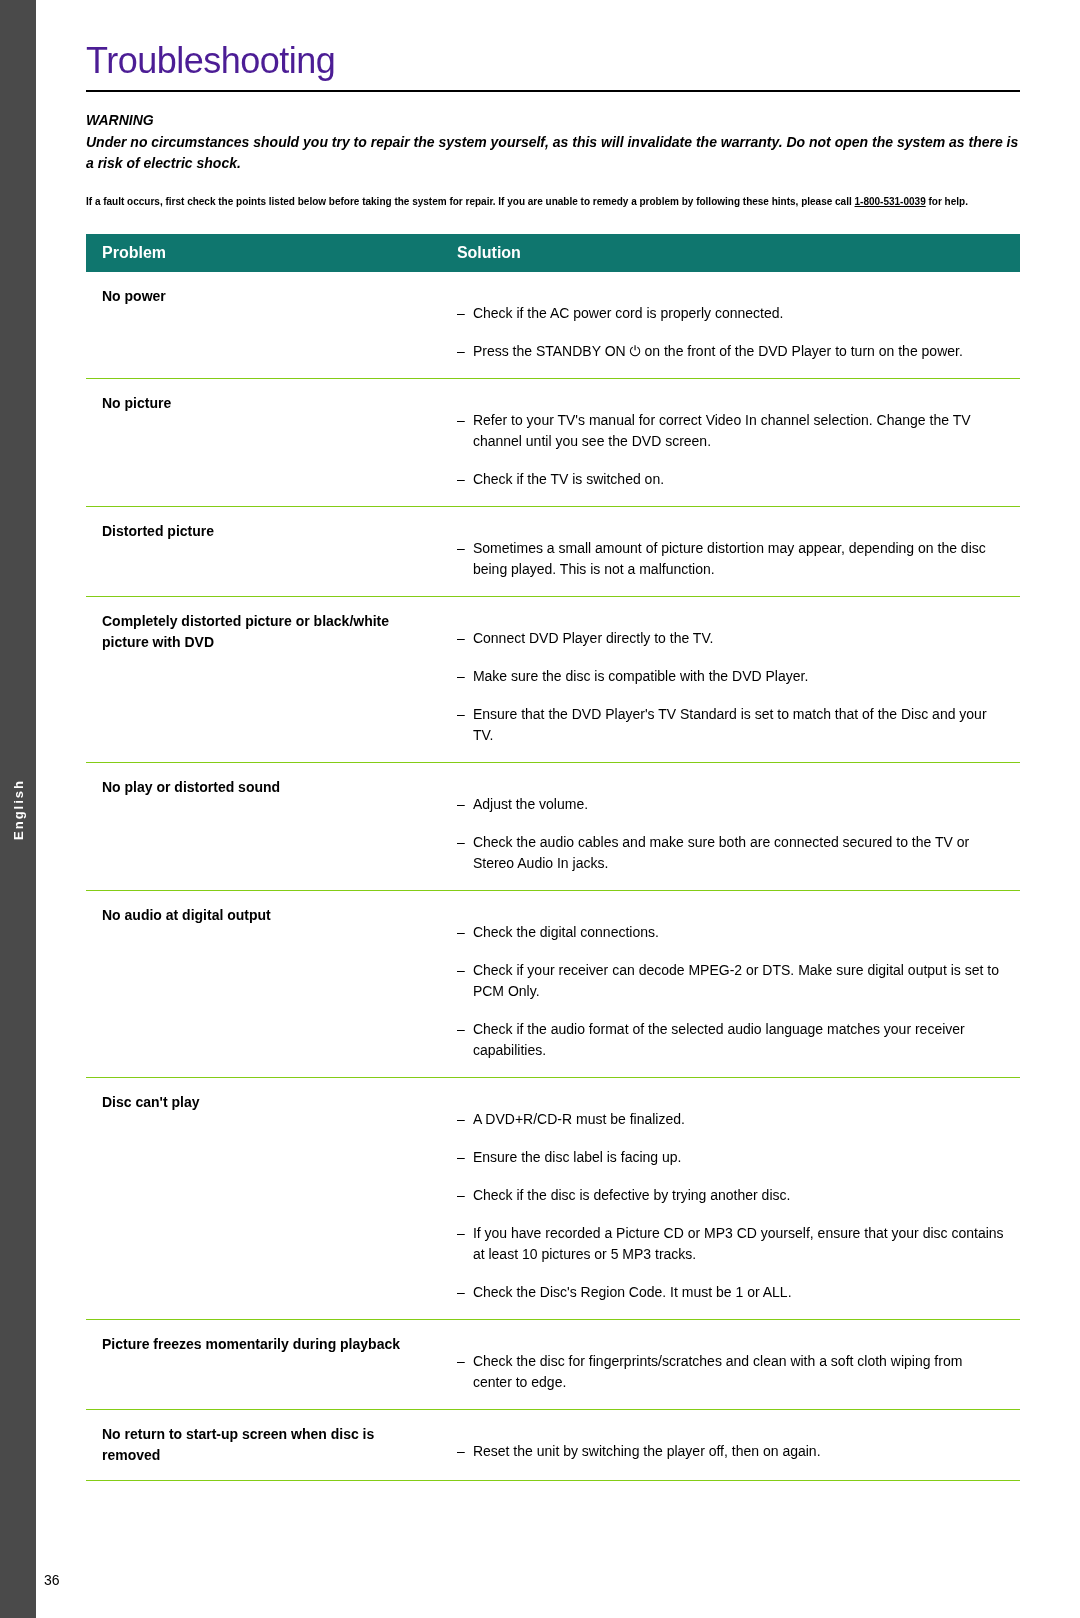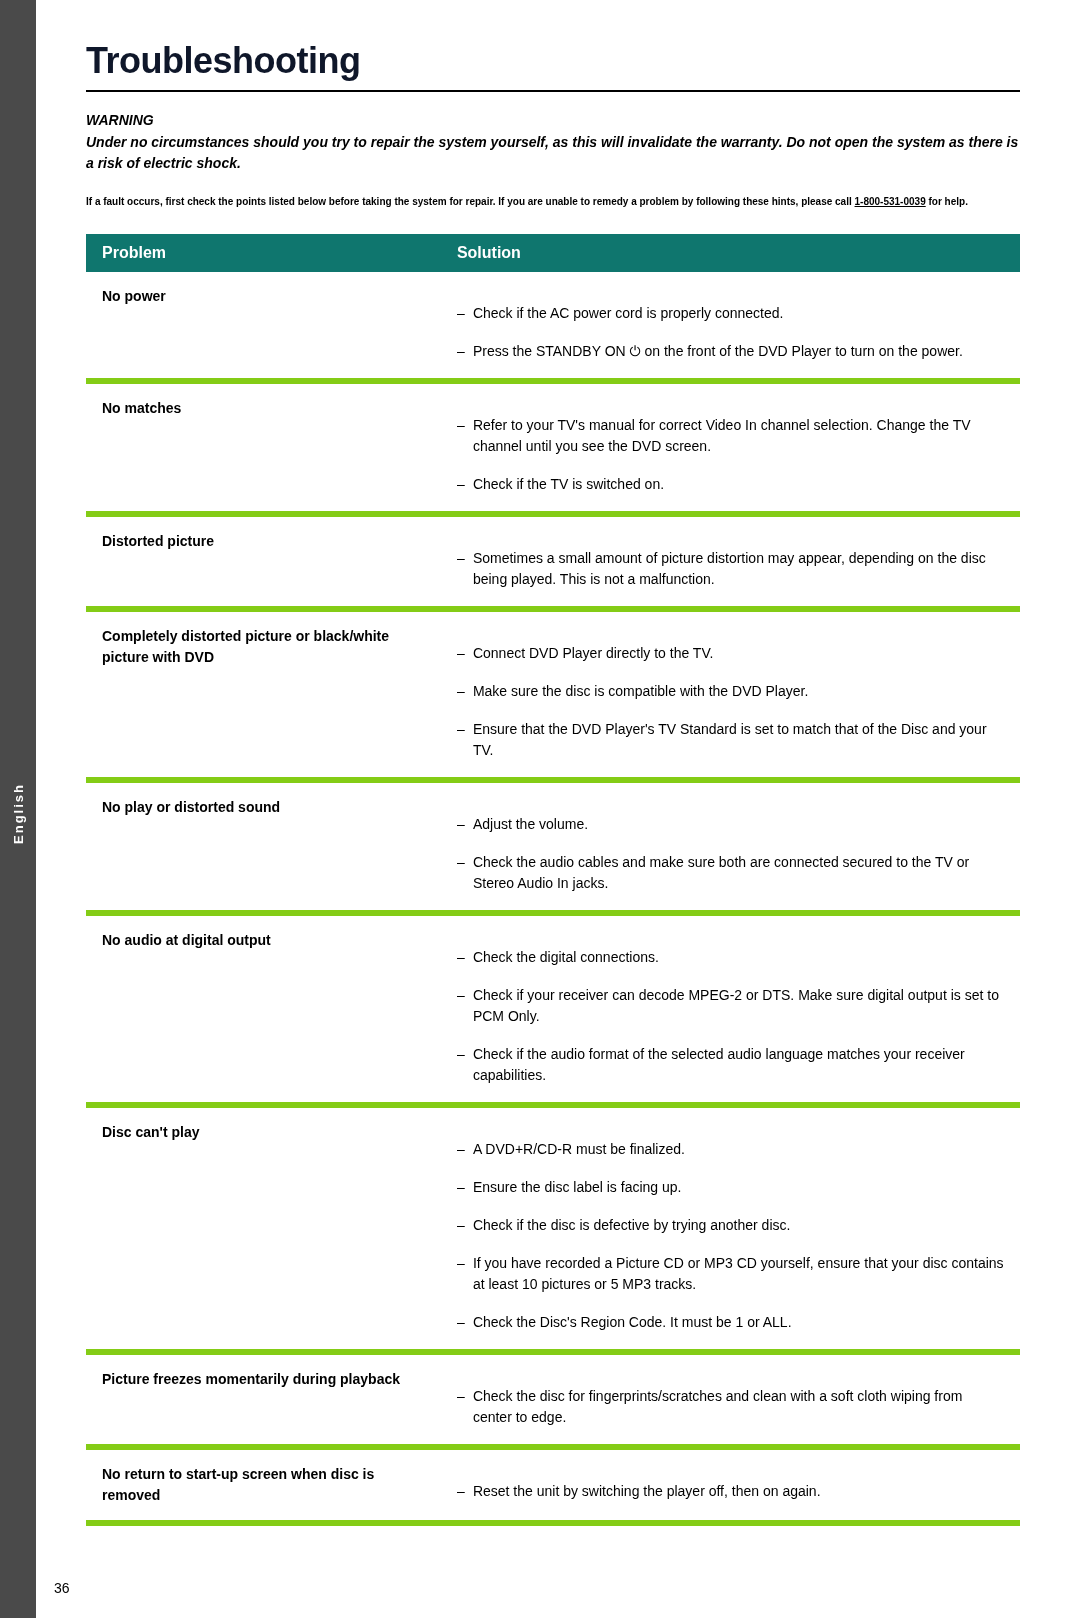--- a/index.html
+++ b/index.html
@@ -42,22 +42,22 @@
       letter-spacing: 2px;
     }
 
     .main-content {
       flex: 1;
       padding: 40px 60px 60px 50px;
     }
 
     .page-title {
       font-size: 36px;
-      font-weight: bold;
-      color: #0f172a;
+      font-weight: normal;
+      color: #4c1d95;
       margin-bottom: 8px;
       letter-spacing: -0.5px;
     }
 
     .title-divider {
       border: none;
       border-top: 2px solid #000000;
       margin-bottom: 20px;
     }
 
@@ -115,21 +115,21 @@
       width: 38%;
     }
 
     .table-header th:last-child {
       width: 62%;
     }
 
     .table-row td {
       padding: 14px 16px;
       vertical-align: top;
-      border-bottom: 6px solid #84cc16;
+      border-bottom: 1px solid #84cc16;
       font-size: 14px;
       color: #000000;
       line-height: 1.5;
     }
 
     .problem-cell {
       font-weight: bold;
     }
 
     .solution-cell {
@@ -151,21 +151,21 @@
 
     .solution-cell ul li::before {
       content: "–";
       position: absolute;
       left: 0;
     }
 
     .page-number {
       position: absolute;
       bottom: 30px;
-      left: 54px;
+      left: 44px;
       font-size: 14px;
       color: #000000;
       font-weight: normal;
     }
   </style>
 </head>
 <body>
 
 <div class="page-container">
   <div class="sidebar">
@@ -196,21 +196,21 @@
       <tr class="table-row">
             <td class="problem-cell">No power</td>
             <td class="solution-cell">
               <ul>
                 <li>Check if the AC power cord is properly connected.</li>
                 <li>Press the STANDBY ON ⏻ on the front of the DVD Player to turn on the power.</li>
               </ul>
             </td>
           </tr>
           <tr class="table-row">
-            <td class="problem-cell">No matches</td>
+            <td class="problem-cell">No picture</td>
             <td class="solution-cell">
               <ul>
                 <li>Refer to your TV's manual for correct Video In channel selection.  Change the TV channel until you see the DVD screen.</li>
                 <li>Check if the TV is switched on.</li>
               </ul>
             </td>
           </tr>
           <tr class="table-row">
             <td class="problem-cell">Distorted picture</td>
             <td class="solution-cell">

